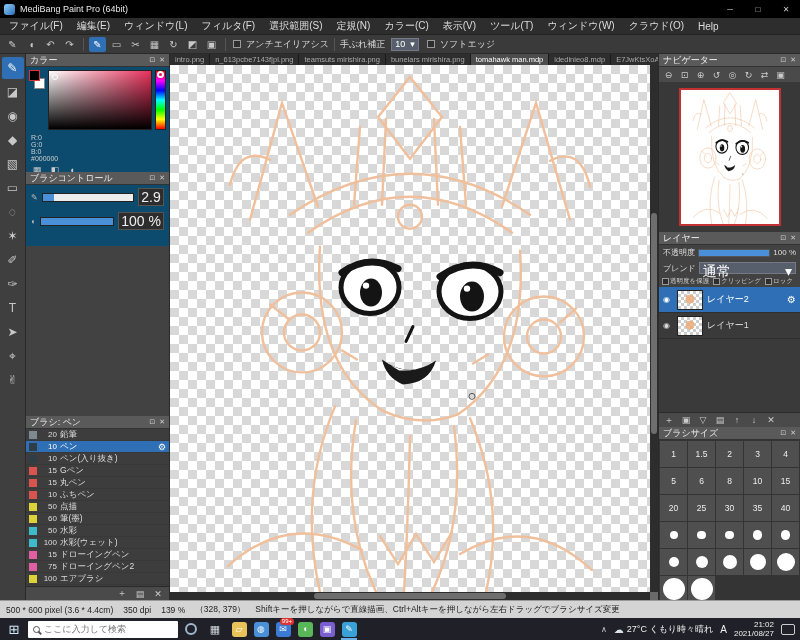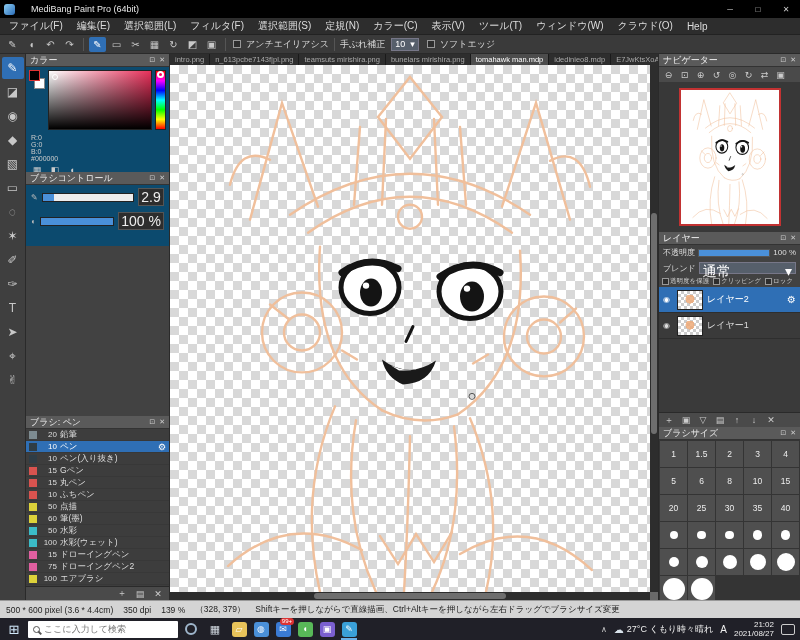--- a/index.html
+++ b/index.html
@@ -1,21 +1,21 @@
 <!DOCTYPE html>
 <html><head>
 <meta charset="utf-8">
 <style>
   *{box-sizing:border-box;margin:0;padding:0}
   html,body{width:800px;height:640px;overflow:hidden}
   body{font-family:"Liberation Sans","DejaVu Sans",sans-serif;background:#3c3c3c;font-size:10px;color:#ddd}
   .app{position:relative;width:800px;height:640px;background:#3c3c3c}
 
   
-  .titlebar{position:absolute;top:0;left:0;right:0;height:18px;background:#000;display:flex;align-items:center;gap:16px;padding-left:4px}
+  .titlebar{position:absolute;top:0;left:0;right:0;height:18px;background:#000;display:flex;align-items:center;gap:5px;padding-left:4px}
   .app-icon{width:11px;height:11px;border-radius:3px;background:linear-gradient(135deg,#8ed0f5,#2b6cb8)}
   .title-text{color:#e8e8e8;font-size:9px}
   .win-controls{margin-left:auto;display:flex;height:100%}
   .win-btn{width:28px;display:flex;align-items:center;justify-content:center;color:#ccc;font-size:8px}
 
   
   .menubar{position:absolute;top:18px;left:0;right:0;height:17px;background:#2d2d2d;display:flex;align-items:center;padding-left:2px;border-bottom:1px solid #222}
   .menu-item{padding:0 7px;font-size:10px;color:#ddd;white-space:nowrap}
 
   
@@ -165,21 +165,21 @@
     <div class="win-controls">
       <span class="win-btn">─</span>
       <span class="win-btn">□</span>
       <span class="win-btn">✕</span>
     </div>
   </div>
 
   <div class="menubar">
       <span class="menu-item">ファイル(F)</span>
       <span class="menu-item">編集(E)</span>
-      <span class="menu-item">選択範囲(L)</span>
+      <span class="menu-item">ウィンドウ(L)</span>
       <span class="menu-item">フィルタ(F)</span>
       <span class="menu-item">選択範囲(S)</span>
       <span class="menu-item">定規(N)</span>
       <span class="menu-item">カラー(C)</span>
       <span class="menu-item">表示(V)</span>
       <span class="menu-item">ツール(T)</span>
       <span class="menu-item">ウィンドウ(W)</span>
       <span class="menu-item">クラウド(O)</span>
       <span class="menu-item">Help</span>
     </div>

